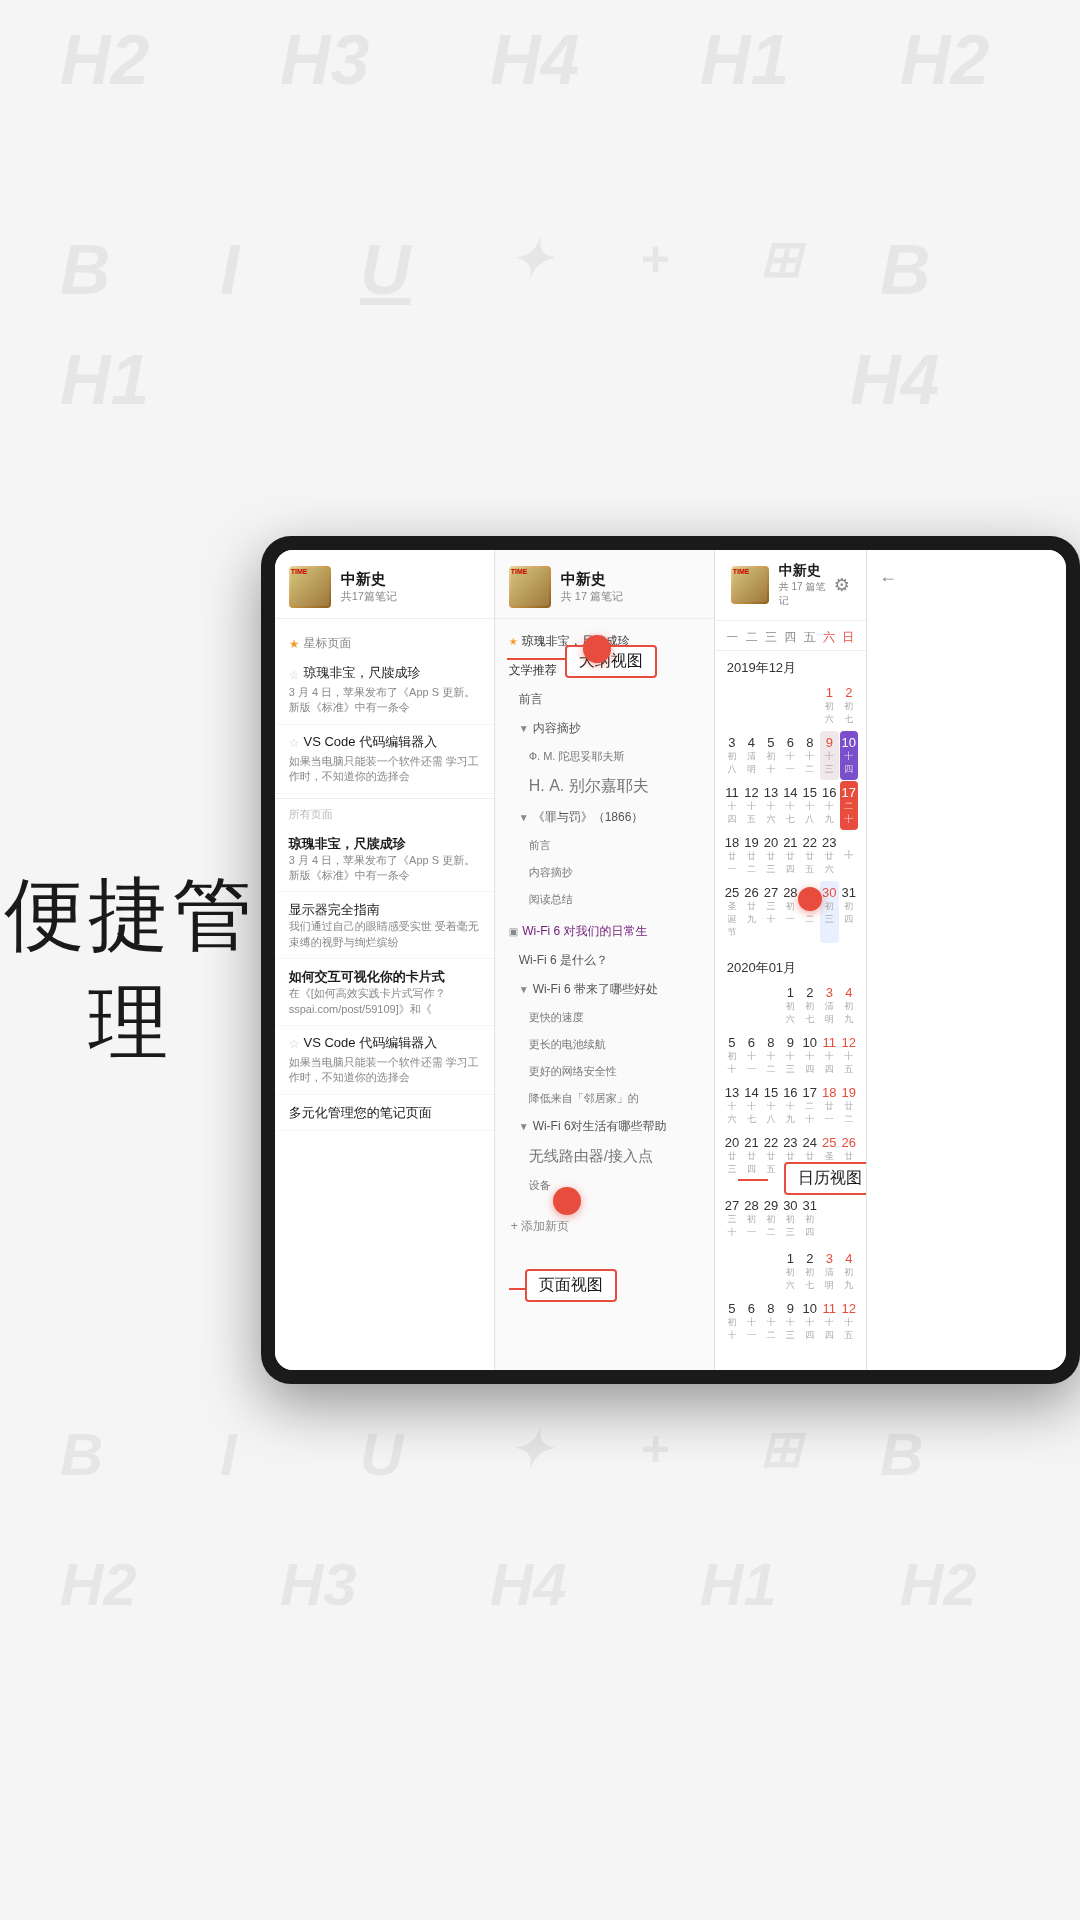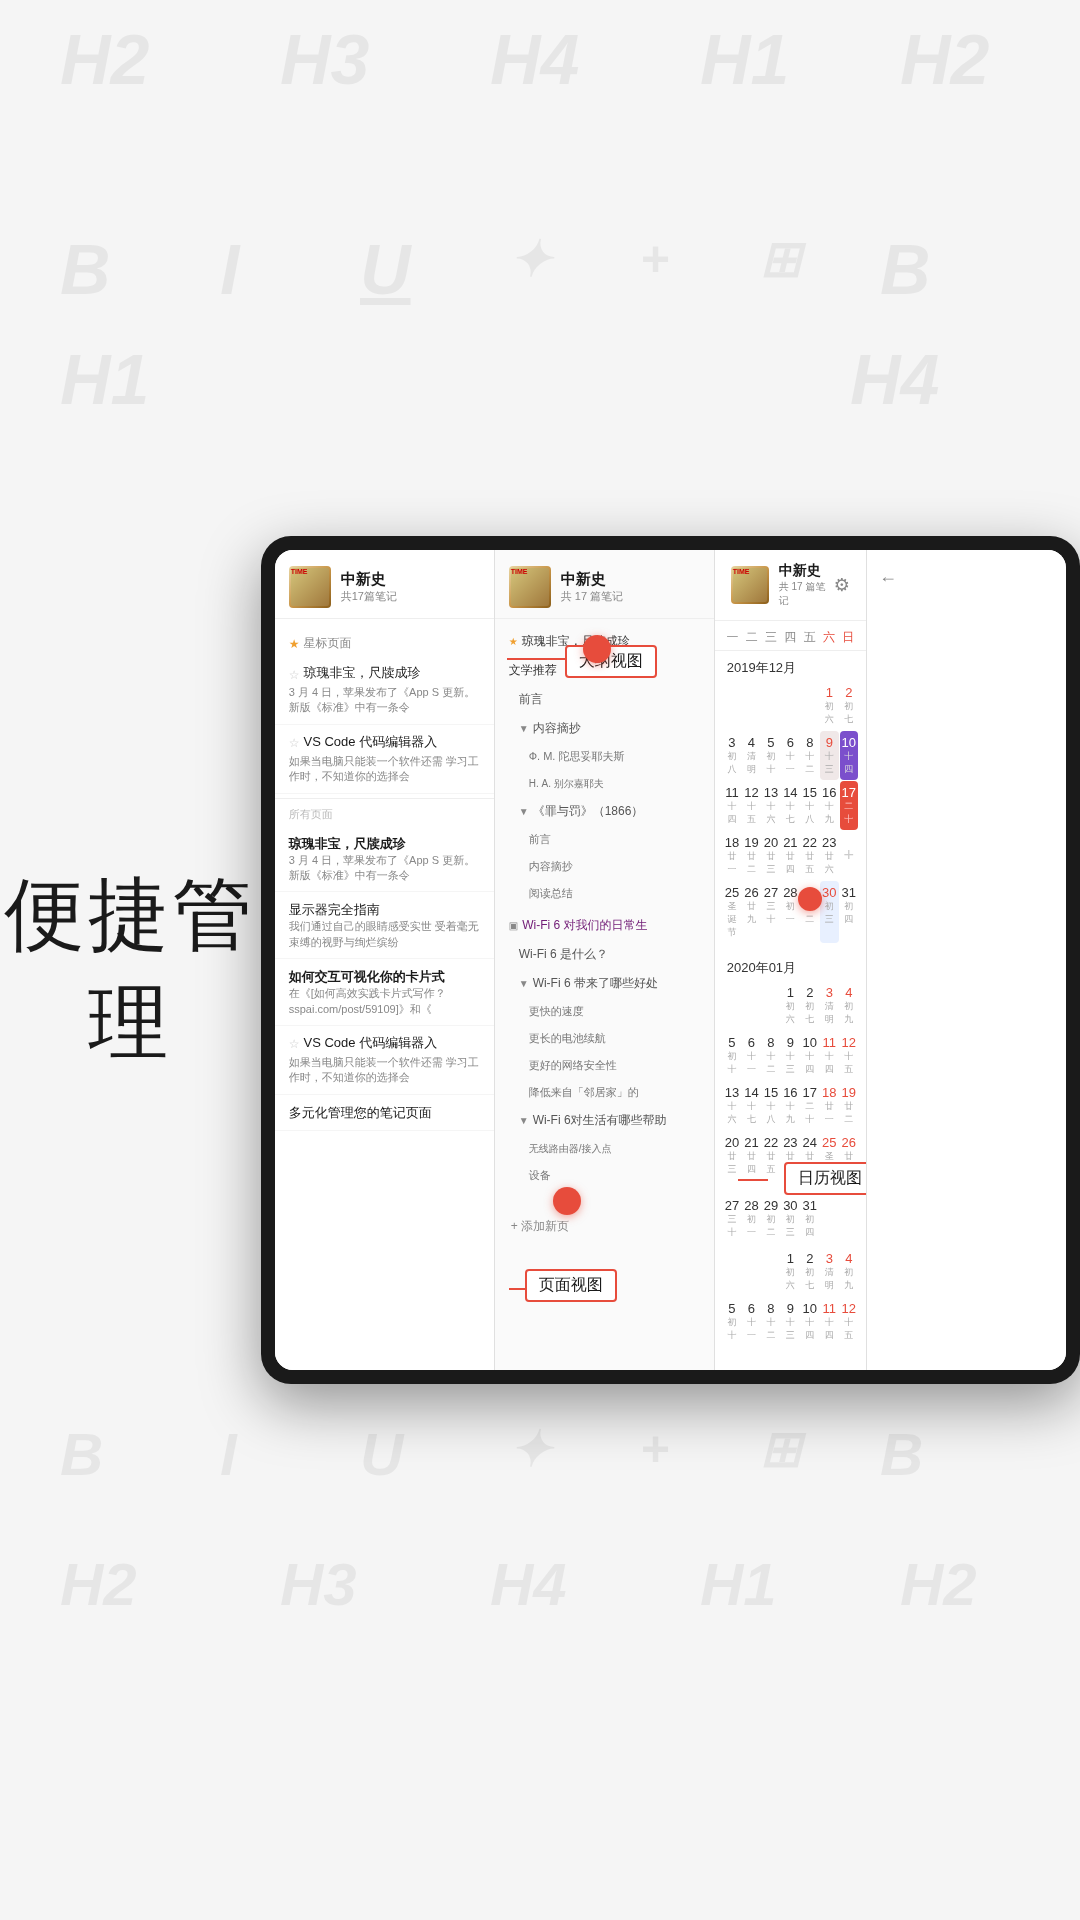--- a/index.html
+++ b/index.html
@@ -504,21 +504,21 @@
               <span style="font-size:12px;color:#555;">前言</span>
             </div>
             <div class="outline-item indent-1" style="display:flex;align-items:center;">
               <span class="outline-collapse">▼</span>
               <span style="font-size:12px;color:#555;">内容摘抄</span>
             </div>
             <div class="outline-item indent-2">
               <span style="font-size:11px;color:#777;">Ф. М. 陀思妥耶夫斯</span>
             </div>
             <div class="outline-item indent-2">
-              <span style="font-size:10px;color:#777;">Н. А. 别尔嘉耶夫</span>
+              <span style="font-size:16px;color:#777;">Н. А. 别尔嘉耶夫</span>
             </div>
             <div class="outline-item indent-1" style="display:flex;align-items:center;">
               <span class="outline-collapse">▼</span>
               <span style="font-size:12px;color:#555;">《罪与罚》（1866）</span>
             </div>
             <div class="outline-item indent-2">
               <span style="font-size:11px;color:#777;">前言</span>
             </div>
             <div class="outline-item indent-2">
               <span style="font-size:11px;color:#777;">内容摘抄</span>
@@ -548,21 +548,21 @@
               <span style="font-size:11px;color:#777;">更好的网络安全性</span>
             </div>
             <div class="outline-item indent-2">
               <span style="font-size:11px;color:#777;">降低来自「邻居家」的</span>
             </div>
             <div class="outline-item indent-1" style="display:flex;align-items:center;">
               <span class="outline-collapse">▼</span>
               <span style="font-size:12px;color:#555;">Wi-Fi 6对生活有哪些帮助</span>
             </div>
             <div class="outline-item indent-2">
-              <span style="font-size:10px;color:#777;">无线路由器/接入点</span>
+              <span style="font-size:15px;color:#777;">无线路由器/接入点</span>
             </div>
             <div class="outline-item indent-2">
               <span style="font-size:11px;color:#777;">设备</span>
             </div>
           </div>
 
           <div class="red-dot" style="bottom:155px;left:58px;"></div>
 
           <div style="position:absolute;bottom:135px;left:16px;font-size:12px;color:#888;display:flex;align-items:center;gap:4px;">
             <span>+ 添加新页</span>

